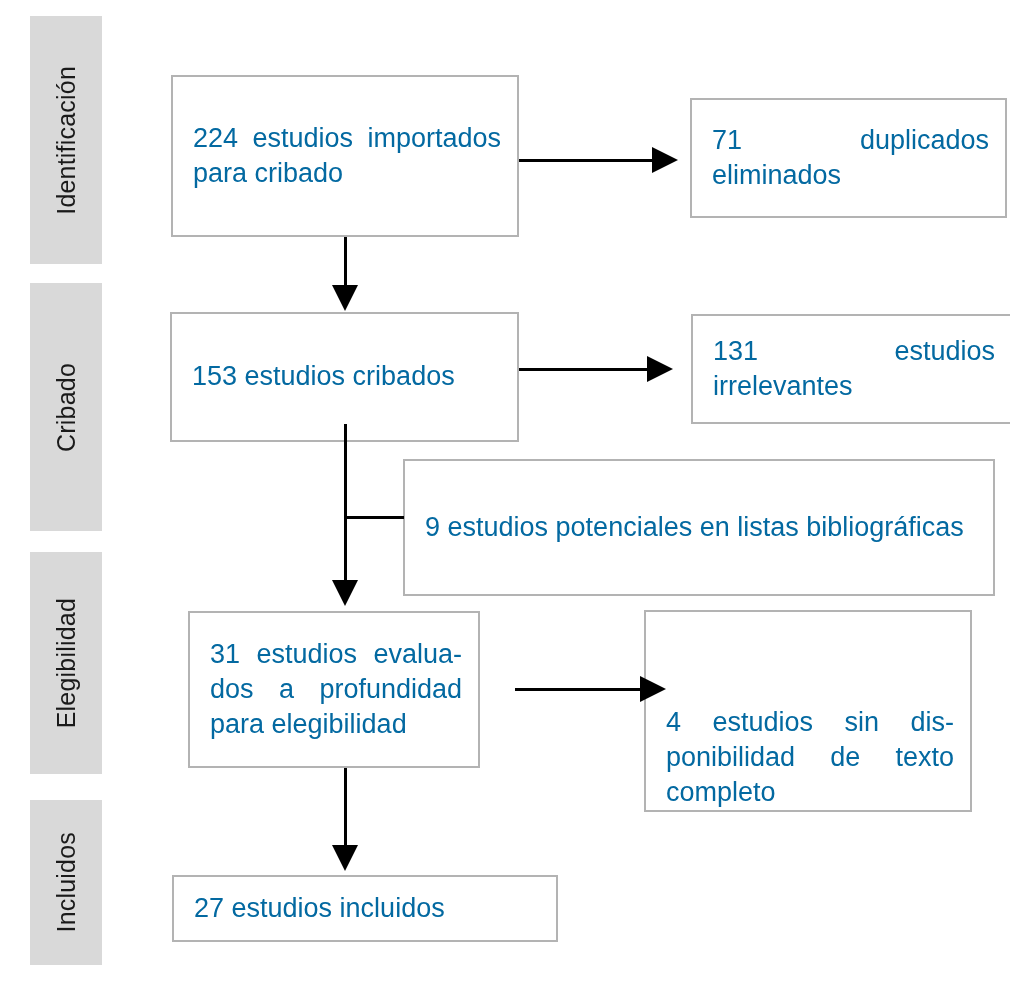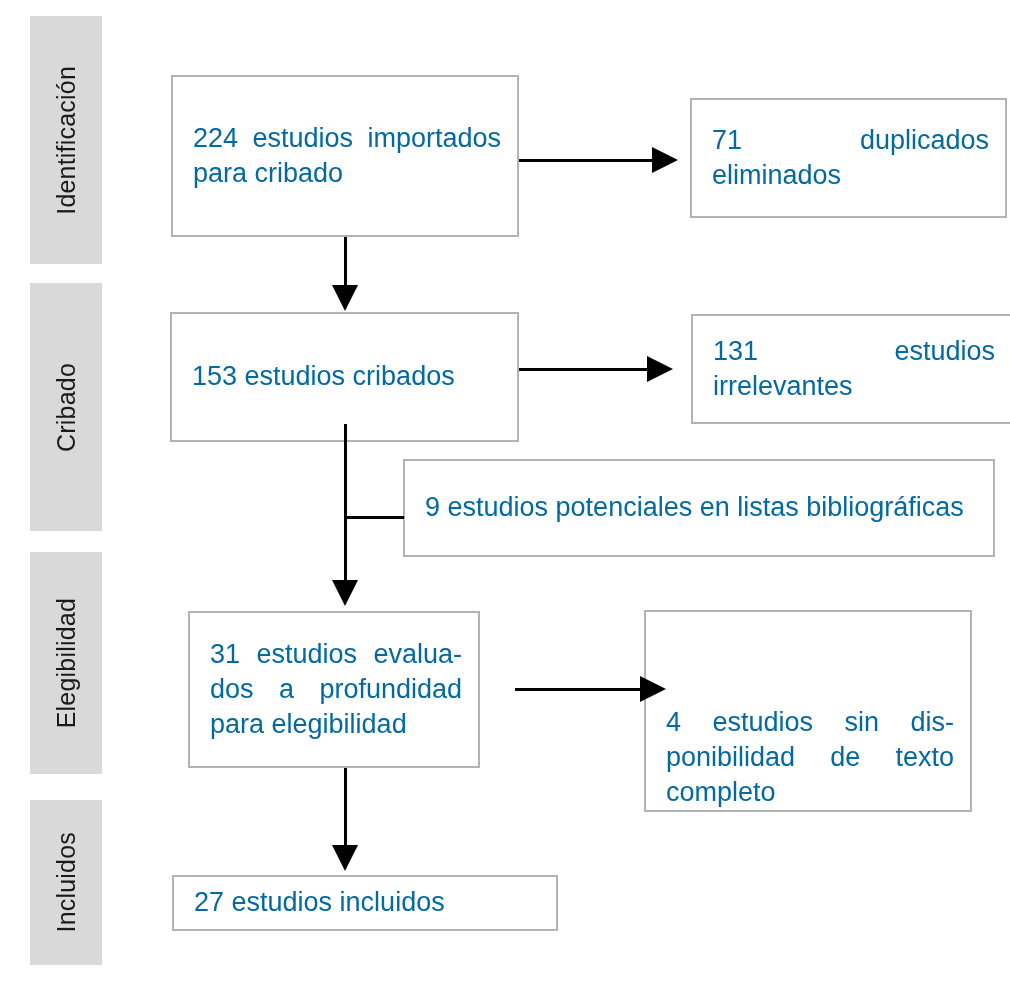--- a/index.html
+++ b/index.html
@@ -116,33 +116,33 @@
   </div>
 
   <div class="flow-box" style="left:170px; top:312px; width:349px; height:130px;">
     <div class="box-text">153 estudios cribados</div>
   </div>
 
   <div class="flow-box" style="left:691px; top:314px; width:322px; height:110px;">
     <div class="box-text">131 estudios irrelevantes</div>
   </div>
 
-  <div class="flow-box" style="left:403px; top:459px; width:592px; height:98px;">
+  <div class="flow-box" style="left:403px; top:459px; width:592px; height:137px;">
     <div class="box-text tight">9 estudios potenciales en listas bibliográficas</div>
   </div>
 
   <div class="flow-box" style="left:188px; top:611px; width:292px; height:157px;">
     <div class="box-text">31 estudios evalua­dos a profundidad para elegibilidad</div>
   </div>
 
   <div class="flow-box" style="left:644px; top:610px; width:328px; height:202px;align-items:flex-end;">
     <div class="box-text">4 estudios sin dis­ponibilidad de texto completo</div>
   </div>
 
-  <div class="flow-box" style="left:172px; top:875px; width:386px; height:56px;">
+  <div class="flow-box" style="left:172px; top:875px; width:386px; height:67px;">
     <div class="box-text">27 estudios incluidos</div>
   </div>
 
   <div class="conn conn-h" style="left:519px; top:159px; width:136px;"></div>
   <div class="arrowhead right" style="left:652px; top:147px;"></div>
 
   <div class="conn conn-v" style="left:344px; top:237px; width:3px; height:52px;"></div>
   <div class="arrowhead down" style="left:332px; top:285px;"></div>
 
   <div class="conn conn-h" style="left:519px; top:368px; width:131px;"></div>

